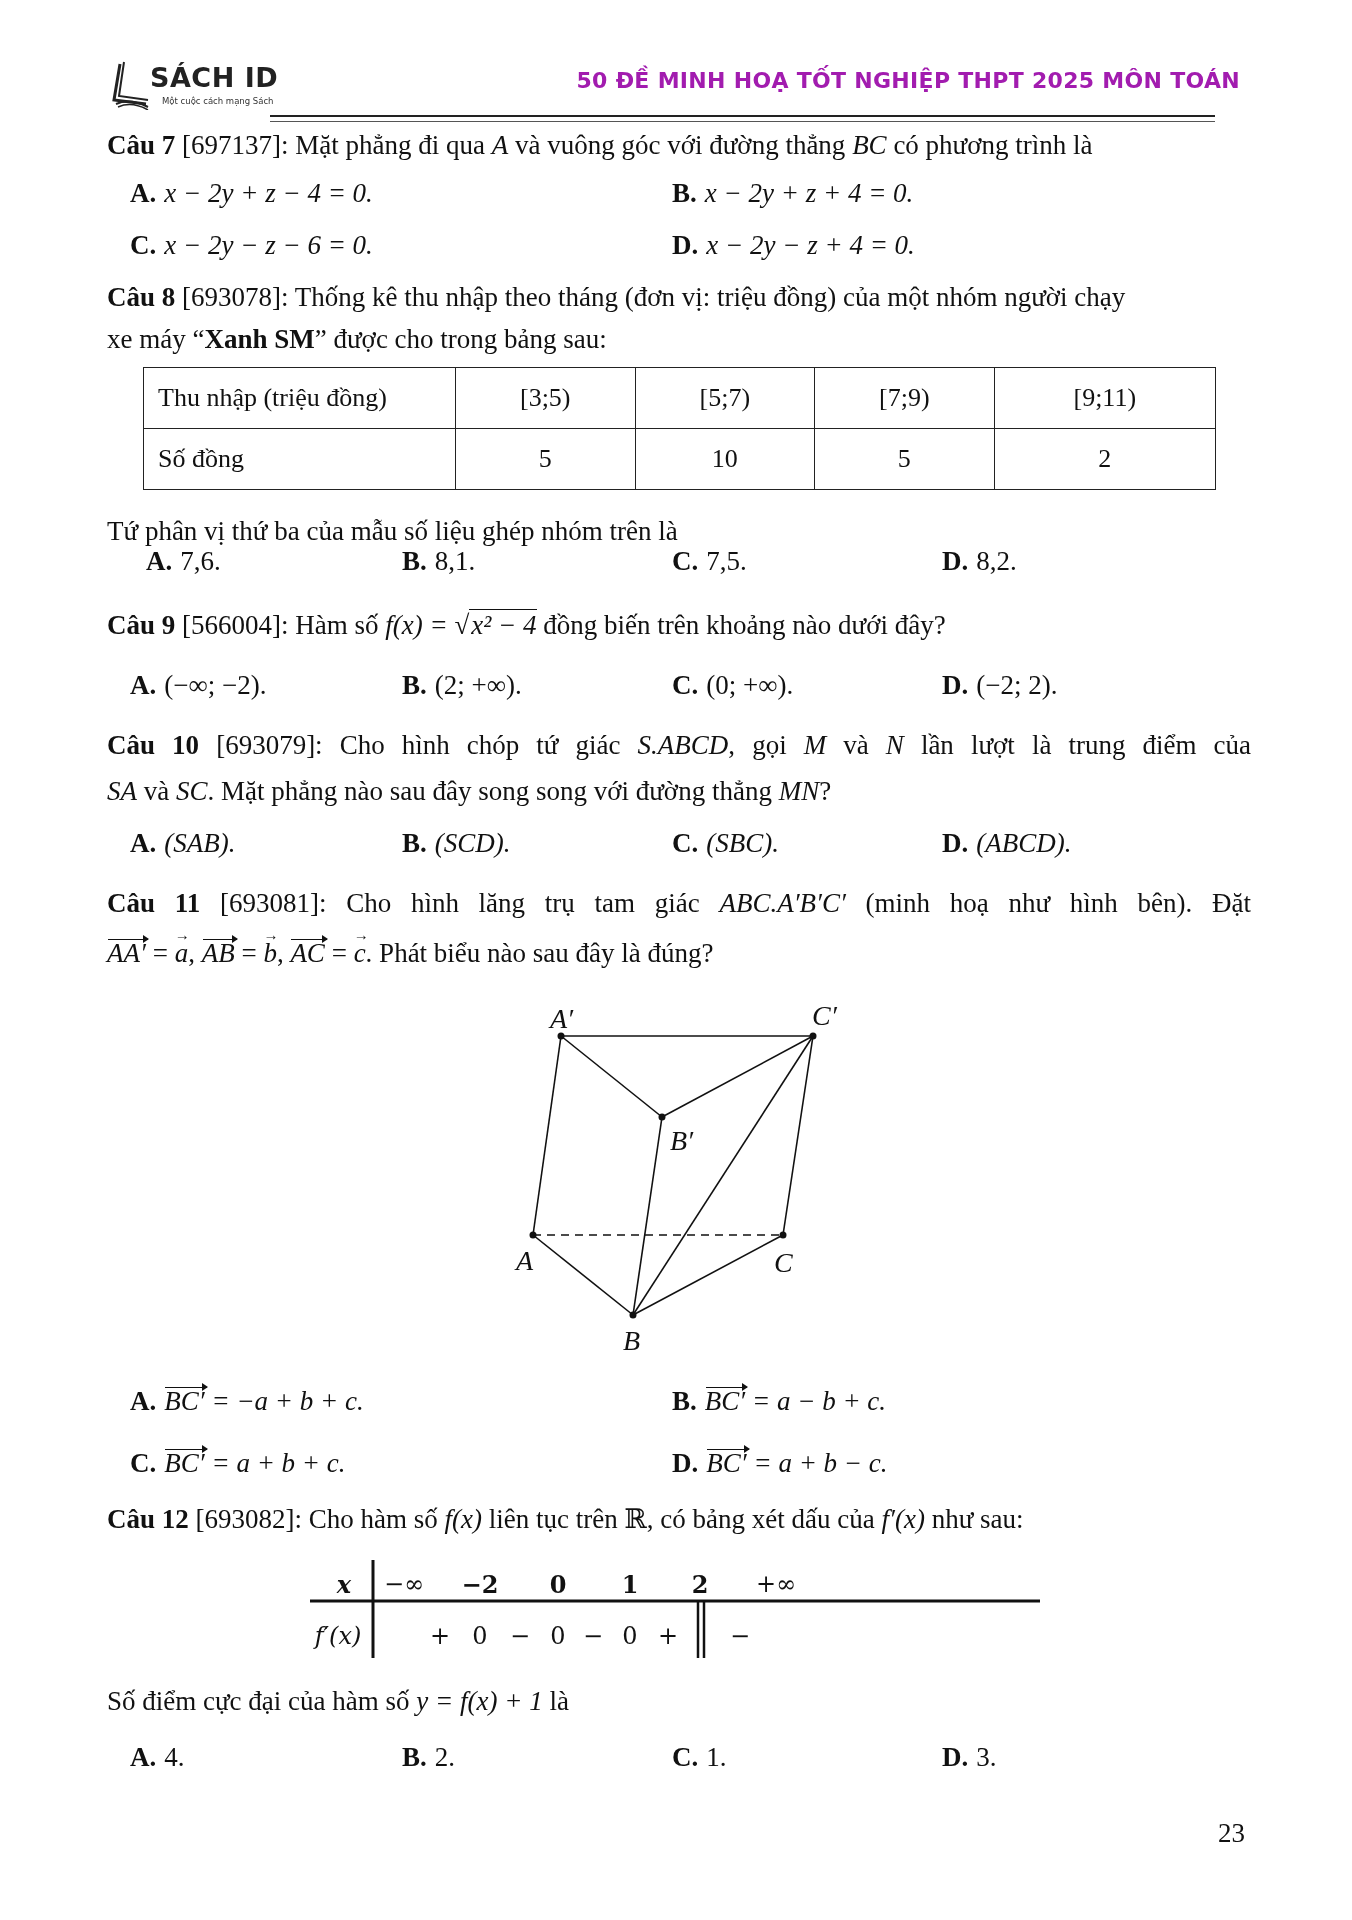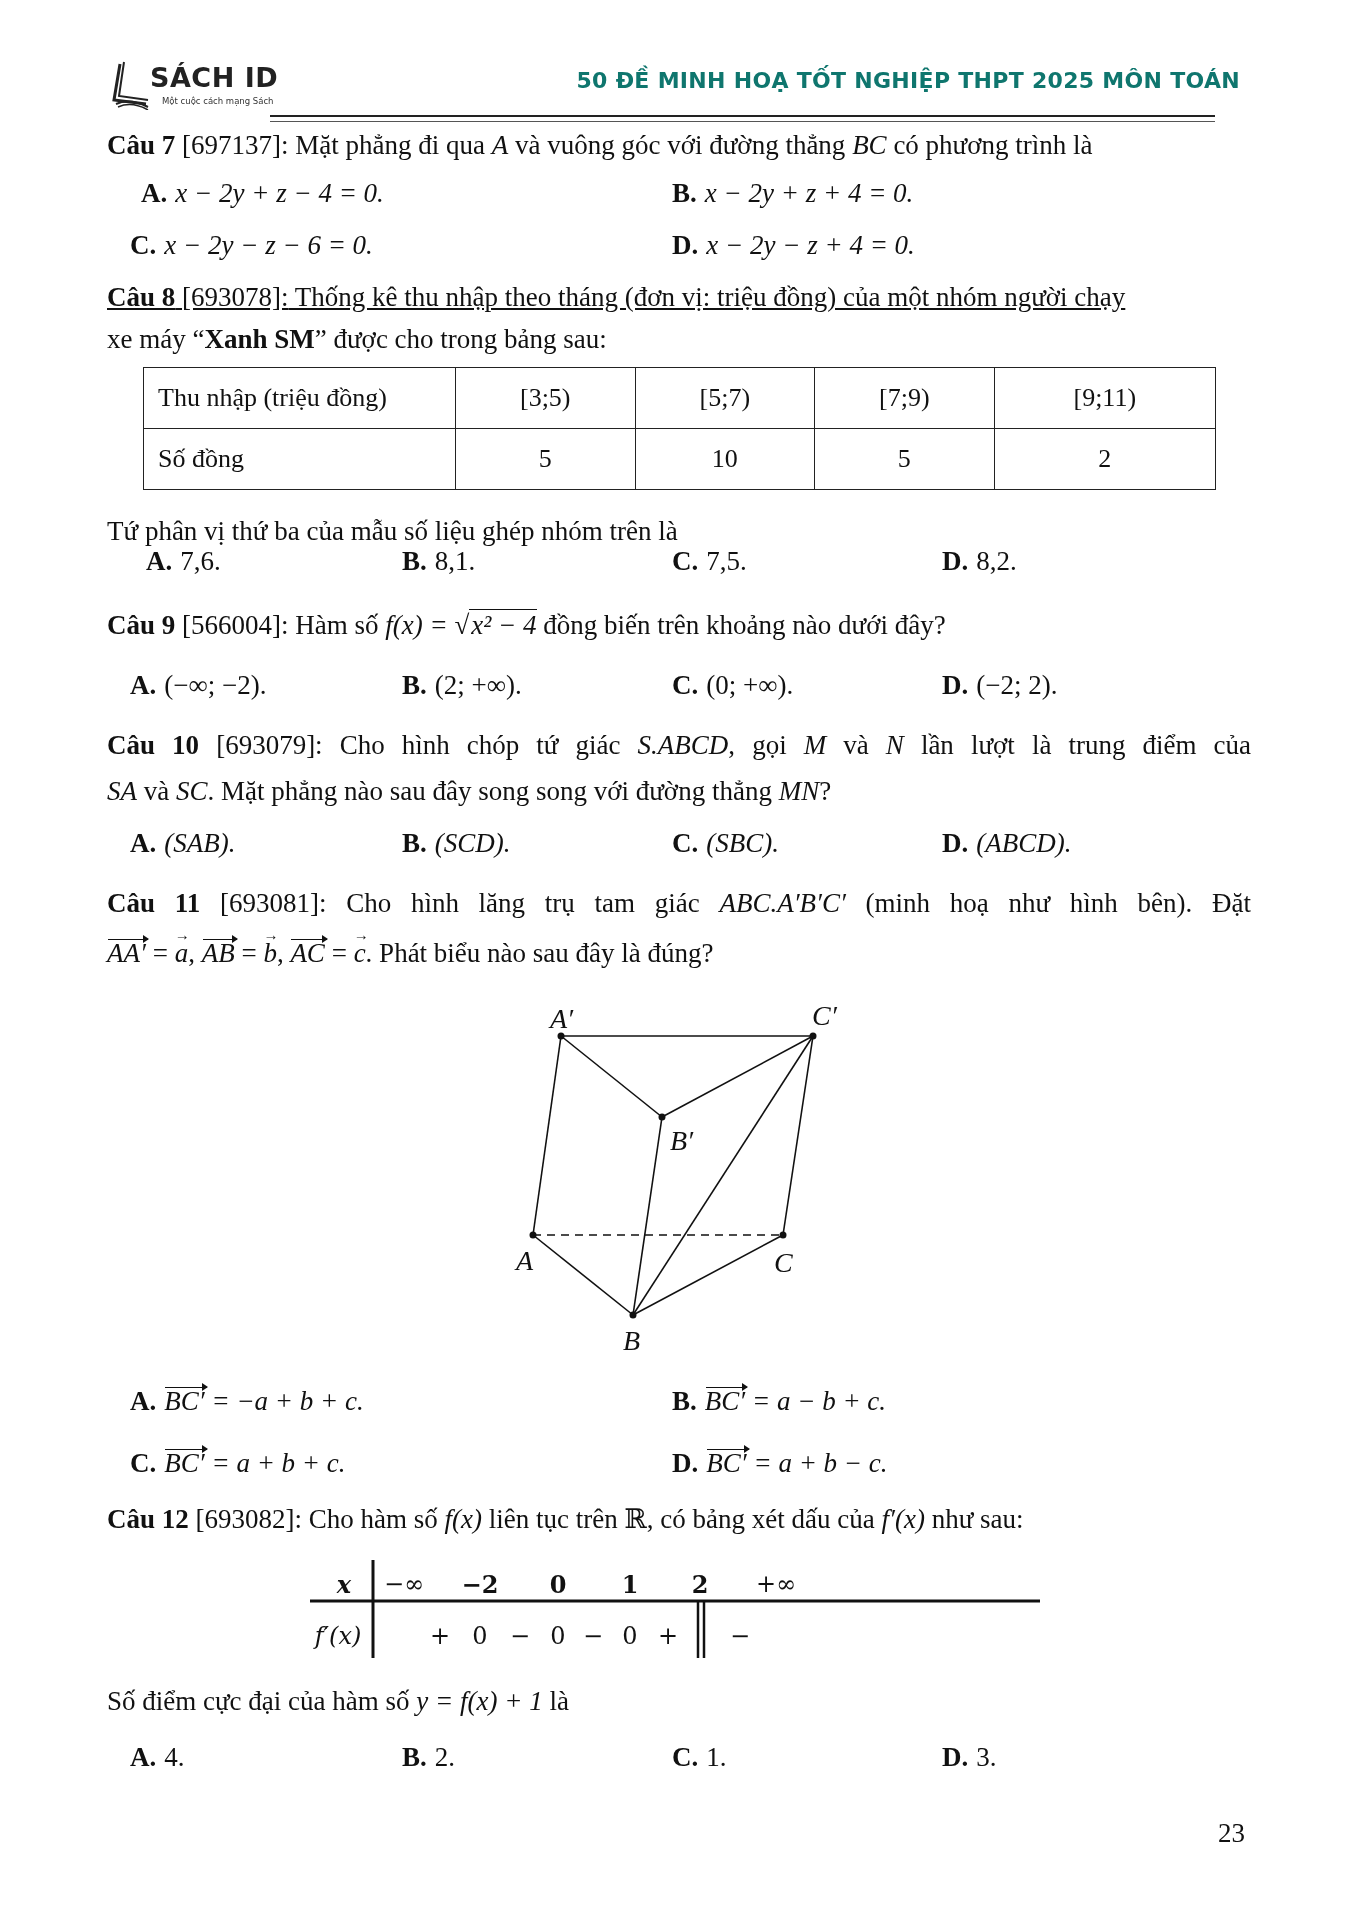--- a/index.html
+++ b/index.html
@@ -9,21 +9,21 @@
 
   
   .header { position: absolute; left: 100px; top: 56px; width: 1160px; height: 58px; }
   .logo { position: absolute; left: 10px; top: 4px; width: 180px; height: 52px; }
   .logo-text { position: absolute; left: 40px; top: 2px; font-family: "DejaVu Sans", sans-serif;
                font-weight: bold; font-size: 27px; letter-spacing: 0.5px; color: #222; }
   .logo-sub { position: absolute; left: 52px; top: 36px; font-family: "DejaVu Sans", sans-serif;
               font-size: 8.5px; color: #333; white-space: nowrap; }
   .logo-icon { position: absolute; left: 0; top: 0; }
   .header-title { position: absolute; right: 20px; top: 12px; font-family: "DejaVu Sans", sans-serif;
-                  font-weight: bold; font-size: 22px; color: #0f766e; letter-spacing: 0.3px; white-space: nowrap; }
+                  font-weight: bold; font-size: 22px; color: #a21caf; letter-spacing: 0.3px; white-space: nowrap; }
   .header-rule { position: absolute; left: 270px; top: 115px; width: 945px; height: 4px;
                  border-top: 2px solid #222; border-bottom: 1px solid #555; }
 
   
   .line { position: absolute; left: 107px; font-size: 27px; white-space: nowrap; line-height: 34px; }
   .q-label { font-weight: bold; }
   .i { font-style: italic; }
   .b { font-weight: bold; }
   .opt { position: absolute; font-size: 27px; white-space: nowrap; line-height: 34px; }
   .opt-letter { font-weight: bold; margin-right: 8px; }
@@ -72,26 +72,26 @@
       <span class="logo-sub">Một cuộc cách mạng Sách</span>
     </div>
     <div class="header-title">50 ĐỀ MINH HOẠ TỐT NGHIỆP THPT 2025 MÔN TOÁN</div>
   </div>
   <div class="header-rule"></div>
 
   <div class="line" style="top:128px;">
     <span class="q-label">Câu 7</span>
     <span>[697137]:</span><span> Mặt phẳng đi qua </span><span class="i">A</span><span> và vuông góc với đường thẳng </span><span class="i">BC</span><span> có phương trình là</span>
   </div>
-  <div class="opt" style="left:130px;top:176px;margin-left:11px;"><span class="opt-letter">A.</span><span class="i">x − 2y + z − 4 = 0.</span></div>
+  <div class="opt" style="left:130px;top:176px;"><span class="opt-letter">A.</span><span class="i">x − 2y + z − 4 = 0.</span></div>
   <div class="opt" style="left:672px;top:176px;"><span class="opt-letter">B.</span><span class="i">x − 2y + z + 4 = 0.</span></div>
   <div class="opt" style="left:130px;top:228px;"><span class="opt-letter">C.</span><span class="i">x − 2y − z − 6 = 0.</span></div>
   <div class="opt" style="left:672px;top:228px;"><span class="opt-letter">D.</span><span class="i">x − 2y − z + 4 = 0.</span></div>
 
-  <div class="line" style="top:280px;text-decoration:underline;">
+  <div class="line" style="top:280px;">
     <span class="q-label">Câu 8</span>
     <span>[693078]:</span><span> Thống kê thu nhập theo tháng (đơn vị: triệu đồng) của một nhóm người chạy</span>
   </div>
   <div class="line" style="top:322px;">
     <span>xe máy “</span><span class="b">Xanh SM</span><span>” được cho trong bảng sau:</span>
   </div>
 
   <table class="income">
     <tbody>
         <tr>

